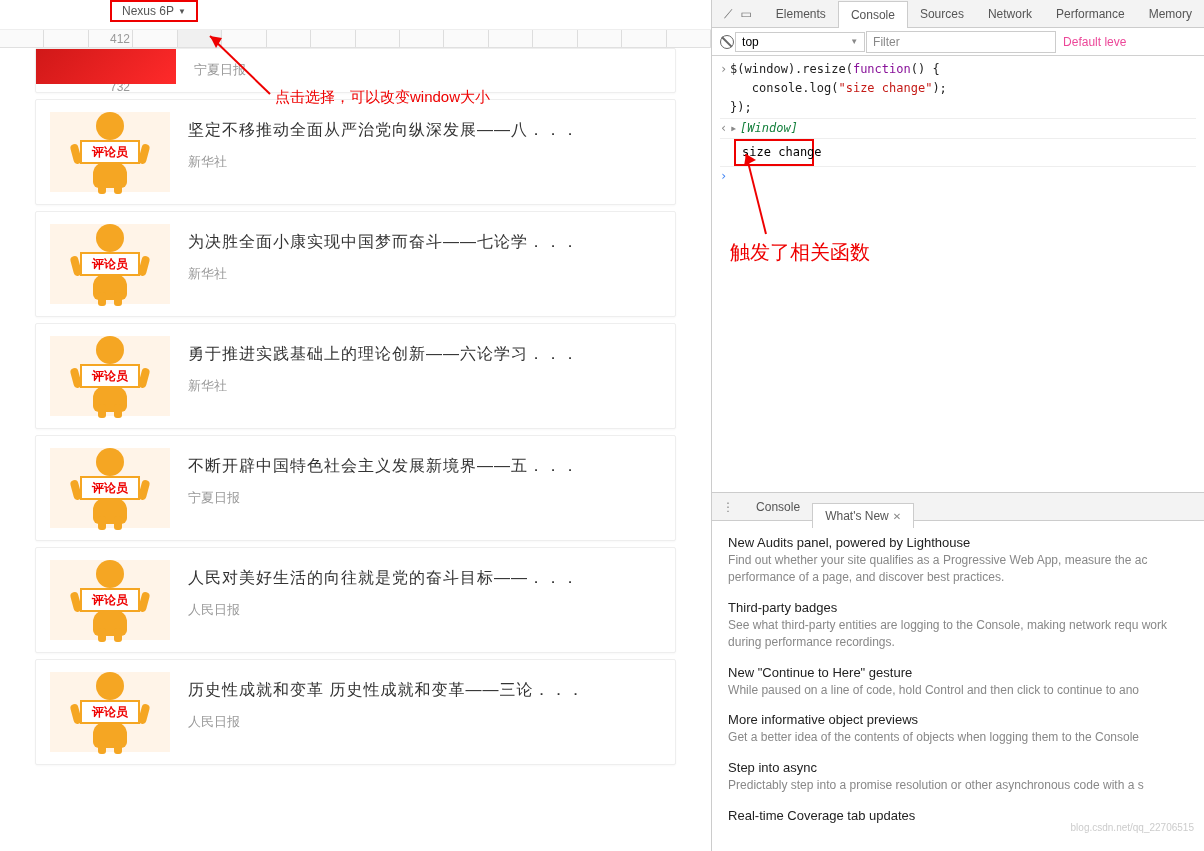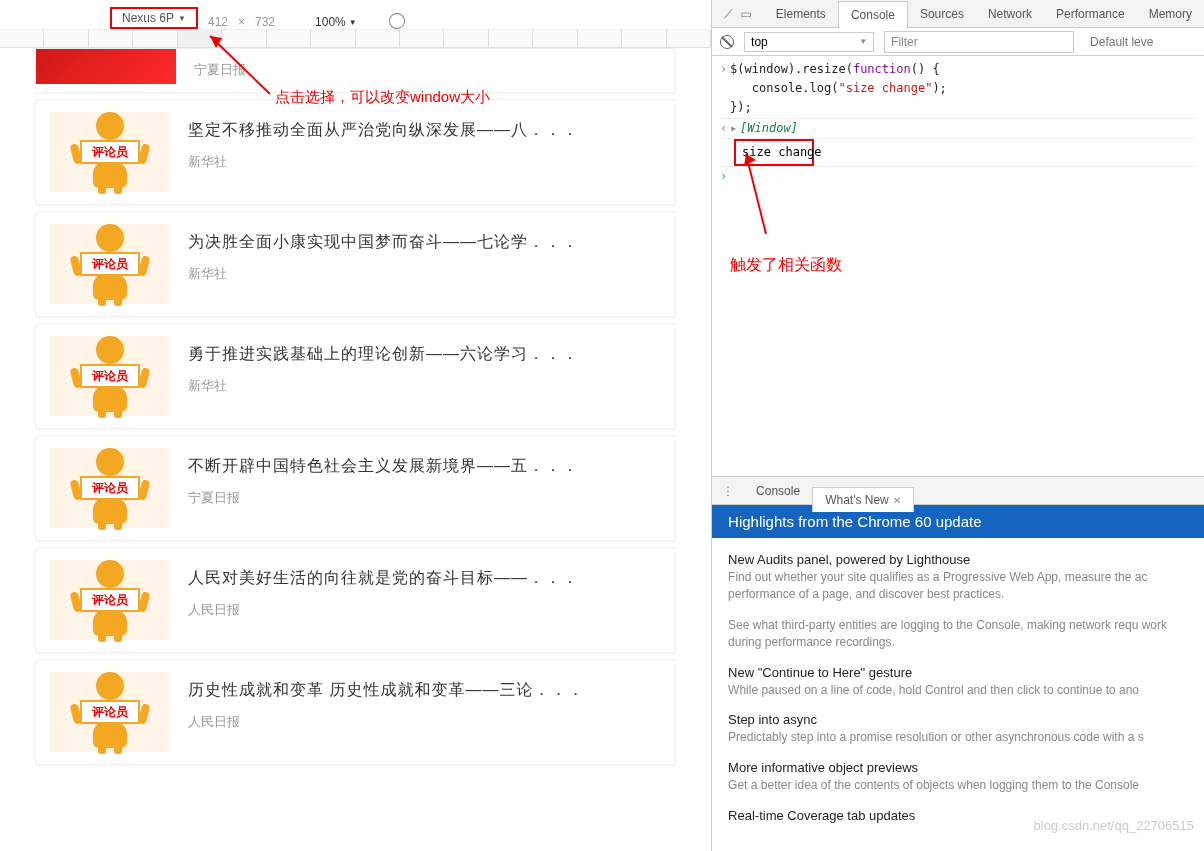--- a/index.html
+++ b/index.html
@@ -2,21 +2,21 @@
 <html><head>
 <meta charset="utf-8">
 <style>
 * { margin: 0; padding: 0; box-sizing: border-box; }
 body { font-family: Arial, "Microsoft YaHei", sans-serif; font-size: 12px; background: #fff; width: 1204px; height: 851px; overflow: hidden; position: relative; }
 .main-container { display: flex; height: 100%; }
 .left-panel { width: 740px; background: #fff; border-right: 1px solid #ccc; position: relative; }
 .right-panel { flex: 1; background: #fff; display: flex; flex-direction: column; }
 
 
-.device-toolbar { height: 30px; display: flex; align-items: flex-end; padding-left: 110px; gap: 10px; color: #555; background: #fff; border-bottom: 1px solid #eee; position: relative; }
+.device-toolbar { height: 30px; display: flex; align-items: flex-start; padding-left: 110px; gap: 10px; color: #555; background: #fff; border-bottom: 1px solid #eee; position: relative; flex-direction: column; }
 .device-select { border: 2px solid #e00; padding: 2px 10px; display: flex; align-items: center; gap: 4px; }
 .device-select::after { content: "▼"; font-size: 8px; }
 .dim-text { color: #999; }
 .zoom-text { color: #333; display: flex; align-items: center; gap: 3px; }
 .zoom-text::after { content: "▼"; font-size: 8px; }
 .rotate-icon { width: 16px; height: 16px; border: 1.5px solid #888; border-radius: 50%; transform: rotate(20deg); position: relative; }
 
 
 .ruler-area { height: 18px; background: #fafafa; border-bottom: 1px solid #e0e0e0; display: flex; }
 .ruler-area .tick { flex: 1; border-right: 1px solid #ddd; height: 100%; }
@@ -45,27 +45,27 @@
 .item-text { flex: 1; padding-top: 4px; }
 .item-title { font-size: 16px; color: #333; line-height: 1.8; letter-spacing: 1px; margin-bottom: 8px; }
 .item-source { font-size: 13px; color: #999; }
 
 
 .devtools-tabs { height: 28px; display: flex; align-items: center; border-bottom: 1px solid #ccc; background: #f3f3f3; gap: 0; padding-left: 12px; }
 .devtools-tabs .tab { padding: 6px 12px; color: #555; cursor: pointer; }
 .devtools-tabs .tab.active { background: #fff; border-top: 1px solid #ccc; border-left: 1px solid #ccc; border-right: 1px solid #ccc; margin-bottom: -1px; }
 
 
-.console-toolbar { height: 28px; display: flex; align-items: center; border-bottom: 1px solid #d0d0d0; padding: 0 8px; gap: 10px; }
+.console-toolbar { height: 28px; display: flex; align-items: center; border-bottom: 1px solid #d0d0d0; padding: 0 8px; gap: 1px; }
 .clear-icon { width: 14px; height: 14px; border: 1.5px solid #666; border-radius: 50%; position: relative; }
 .clear-icon::after { content: ""; position: absolute; width: 14px; height: 1.5px; background: #666; top: 5px; left: -1px; transform: rotate(45deg); }
 .ctx-select { border: 1px solid #ccc; padding: 2px 6px; width: 130px; display: flex; align-items: center; justify-content: space-between; }
 .ctx-select::after { content: "▼"; font-size: 8px; color: #888; }
 .filter-input { border: 1px solid #ccc; padding: 3px 6px; width: 190px; color: #888; }
-.level-text { color: #737373; margin-left: 6px; }
+.level-text { color: #ec4899; margin-left: 6px; }
 
 
 .console-body { flex: 1; padding: 4px 8px; font-family: Consolas, monospace; font-size: 12px; line-height: 1.6; position: relative; overflow: hidden; }
 .code-line { white-space: pre; }
 .code-dark { color: #222; }
 .code-purple { color: #881199; }
 .code-red { color: #c41a16; }
 .code-gray { color: #15803d; font-style: italic; }
 .tri { color: #888; display: inline-block; width: 10px; }
 .gt { color: #888; display: inline-block; width: 10px; }
@@ -75,21 +75,21 @@
 .drawer { border-top: 1px solid #ccc; }
 .drawer-tabs { height: 28px; display: flex; align-items: center; background: #f3f3f3; border-bottom: 1px solid #ccc; }
 .drawer-tabs .dtab { padding: 5px 12px; color: #555; }
 .drawer-tabs .dtab.active { background: #fff; border-left: 1px solid #ccc; border-right: 1px solid #ccc; border-top: 1px solid #ccc; margin-bottom: -1px; margin-top: 17px; }
 .drawer-tabs .close-x { font-size: 10px; margin-left: 4px; color: #888; }
 .highlights-bar { background: #1565c0; color: #fff; padding: 8px 16px; font-size: 15px; font-weight: 400; }
 .whatsnew-body { padding: 14px 16px; overflow: hidden; }
 .wn-item { margin-bottom: 14px; }
 .wn-title { color: #222; font-size: 13px; margin-bottom: 2px; }
 .wn-desc { color: #888; font-size: 12px; line-height: 1.4; }
-.watermark { position: absolute; bottom: 18px; right: 10px; color: #ccc; font-size: 13px; pointer-events: none; }
+.watermark { position: absolute; bottom: 18px; right: 10px; color: #ccc; font-size: 10px; pointer-events: none; }
 </style>
 </head>
 <body>
 
 <div class="main-container">
 
   <div class="left-panel">
     <div class="device-toolbar">
       <div class="device-select">
           <span>Nexus 6P</span>
@@ -267,51 +267,51 @@
       <div class="code-line"><span class="gt"> </span><span class="code-dark">   console.log(</span><span class="code-red">"size change"</span><span class="code-dark">);</span></div>
       <div class="code-line"><span class="gt"> </span><span class="code-dark">});</span></div>
       <div class="code-line" style="border-top:1px solid #eee; border-bottom:1px solid #eee;"><span class="gt">‹</span><span class="tri">▸</span><span class="code-gray">[Window]</span></div>
       <div class="code-line"><span class="highlight-box">size change</span></div>
       <div class="code-line" style="border-top:1px solid #eee;"><span class="gt" style="color:#4285f4;">›</span></div>
 
       <svg class="arrow-svg" style="left:14px; top:88px;" width="60" height="100">
         <line x1="40" y1="90" x2="20" y2="10" stroke="#e00" stroke-width="2"></line>
         <polygon points="20,10 30,16 18,22" fill="#e00"></polygon>
       </svg>
-      <div class="annotation" style="left:18px; top:180px; font-size:16px;margin-top:16px;">触发了相关函数</div>
+      <div class="annotation" style="left:18px; top:180px; font-size:20px;">触发了相关函数</div>
     </div>
 
     <div class="drawer">
       <div class="drawer-tabs">
         <span style="padding:0 10px; color:#888;">⋮</span>
         <div class="dtab">Console</div>
         <div class="dtab active"><span>What's New</span><span class="close-x">✕</span></div>
       </div>
-      <div class="highlights-bar">Highlights from the Chrome 60 update</div>
       <div class="whatsnew-body">
         <div class="wn-item">
             <div class="wn-title">New Audits panel, powered by Lighthouse</div>
             <div class="wn-desc">Find out whether your site qualifies as a Progressive Web App, measure the ac performance of a page, and discover best practices.</div>
           </div>
         <div class="wn-item">
+            <div class="wn-title">Third-party badges</div>
             <div class="wn-desc">See what third-party entities are logging to the Console, making network requ work during performance recordings.</div>
           </div>
         <div class="wn-item">
             <div class="wn-title">New "Continue to Here" gesture</div>
             <div class="wn-desc">While paused on a line of code, hold Control and then click to continue to ano</div>
           </div>
         <div class="wn-item">
+            <div class="wn-title">More informative object previews</div>
+            <div class="wn-desc">Get a better idea of the contents of objects when logging them to the Console</div>
+          </div>
+        <div class="wn-item">
             <div class="wn-title">Step into async</div>
             <div class="wn-desc">Predictably step into a promise resolution or other asynchronous code with a s</div>
           </div>
         <div class="wn-item">
-            <div class="wn-title">More informative object previews</div>
-            <div class="wn-desc">Get a better idea of the contents of objects when logging them to the Console</div>
-          </div>
-        <div class="wn-item">
             <div class="wn-title">Real-time Coverage tab updates</div>
             <div class="wn-desc"></div>
           </div>
       </div>
     </div>
   </div>
 </div>
 
 <div class="watermark">blog.csdn.net/qq_22706515</div>
 

